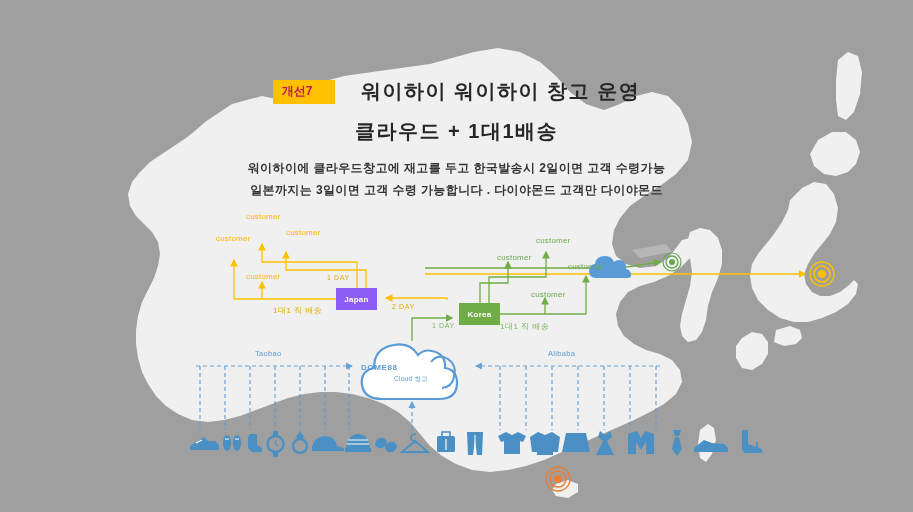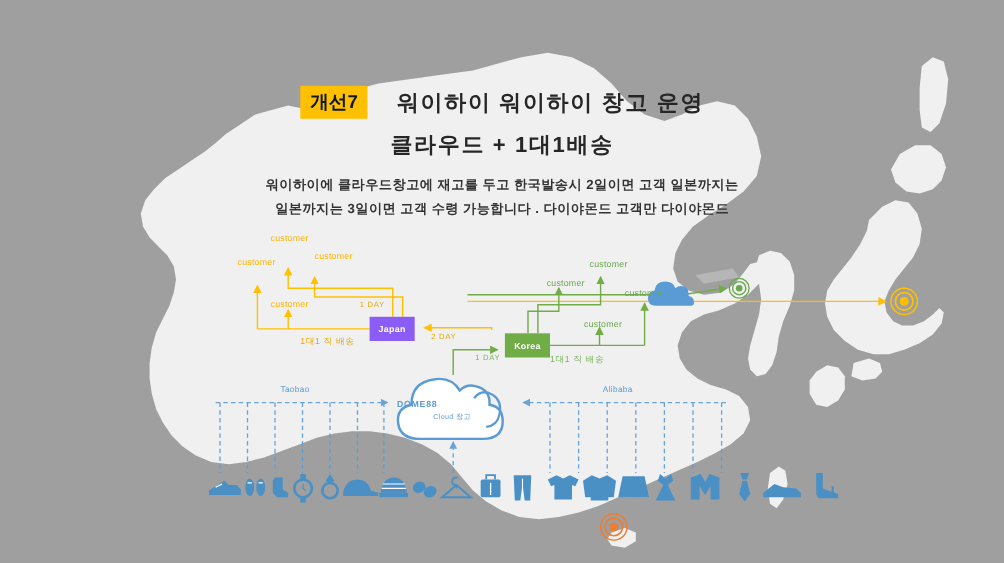--- a/index.html
+++ b/index.html
@@ -8,22 +8,22 @@
     background:#9f9f9f;
     font-family:"Liberation Sans", sans-serif;
     position:relative;
   }
   #stage{position:absolute;left:0;top:0;width:913px;height:512px;}
   #mapsvg{position:absolute;left:0;top:0;width:913px;height:512px;}
 
   
   .title-row{position:absolute;left:0;top:78px;width:913px;text-align:center;}
   .badge{
-    display:inline-block;background:#ffc000;color:#0f172a;
-    font-size:17px;font-weight:bold;padding:3px 9px 4px 9px;
+    display:inline-block;background:#ffc000;color:#be185d;
+    font-size:12px;font-weight:bold;padding:3px 22px 4px 9px;
     letter-spacing:0px;vertical-align:middle;
   }
   .title-main{
     display:inline-block;margin-left:22px;vertical-align:middle;
     font-size:20px;font-weight:bold;color:#262626;letter-spacing:1.5px;
   }
   .title-sub{
     position:absolute;left:0;top:118px;width:913px;text-align:center;
     font-size:20px;font-weight:bold;color:#262626;letter-spacing:1.5px;
   }
@@ -319,21 +319,21 @@
       <path fill="none" stroke="#5b9bd5" stroke-width="2" d="
         M431,362 q7,-9 17,-3 q9,6 6,18 q-2,10 -12,11"></path>
     </g>
   </svg>
 
   <div class="title-row">
     <span class="badge">개선7</span>
     <span class="title-main">워이하이 워이하이 창고 운영</span>
   </div>
   <div class="title-sub">클라우드 + 1대1배송</div>
-  <div class="desc l1">워이하이에 클라우드창고에 재고를 두고 한국발송시 2일이면 고객 일본까지는</div>
+  <div class="desc l1">워이하이에 클라우드창고에 재고를 두고 한국발송시 2일이면 고객 수령가능</div>
   <div class="desc l2">일본까지는 3일이면 고객 수령 가능합니다 . 다이야몬드 고객만 다이야몬드</div>
 
   <div class="node" id="node-japan">Japan</div>
   <div class="node" id="node-korea">Korea</div>
 
   <div id="cloud-label">DOME88</div>
   <div id="cloud-sub">Cloud 창고</div>
 
   <div class="lbl cust jp" style="left:216px;top:234px;">customer</div>
   <div class="lbl cust jp" style="left:246px;top:212px;">customer</div>

